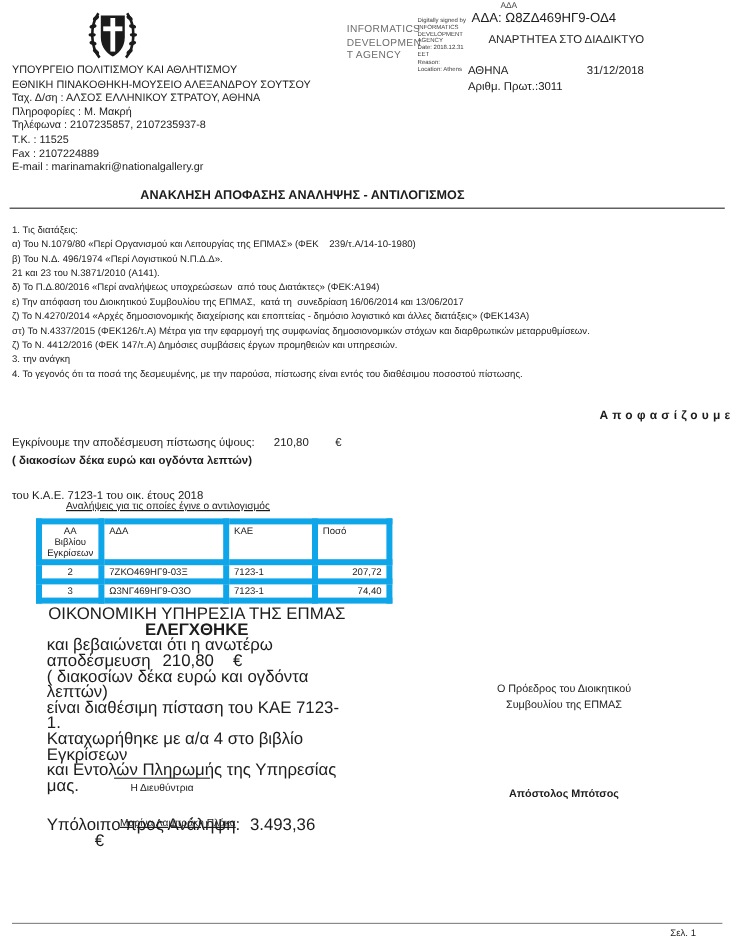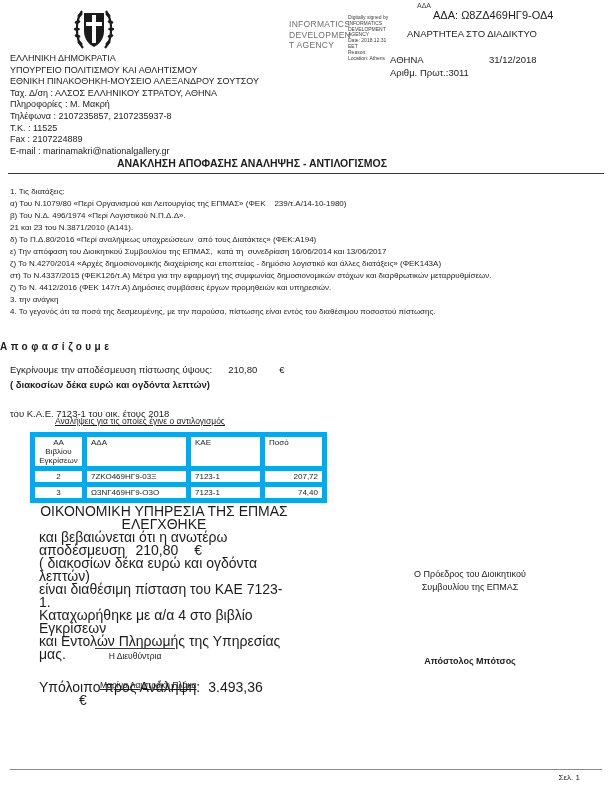--- a/index.html
+++ b/index.html
@@ -10,36 +10,36 @@
   }
   .abs { position:absolute; }
   .preline { white-space:pre-line; }
 
   
   .emblem { left:72px; top:5px; width:44px; height:48px; }
   .org-block { left:10px; top:53px; font-size:9px; line-height:11.6px; }
   .stamp-big { left:289px; top:19px; font-size:8.5px; line-height:10.5px; color:#6e6e6e; letter-spacing:.3px; }
   .stamp-small { left:348px; top:15px; width:46px; font-size:5px; line-height:5.8px; color:#3c3c3c; }
   .ada-tiny { left:417px; top:2px; font-size:7px; color:#444; }
-  .ada-line { left:393px; top:9px; font-size:11px;margin-left:40px; }
+  .ada-line { left:393px; top:9px; font-size:11px; }
   .posting { left:407px; top:28px; font-size:9.5px; }
   .city { left:390px; top:54px; font-size:9.5px; }
   .date { left:489px; top:54px; font-size:9.5px; }
   .protocol { left:390px; top:67px; font-size:9.5px; }
 
   
   .doc-title { left:0; top:157px; width:504px; text-align:center; font-weight:bold; font-size:10.5px; }
   .title-rule { left:8px; top:173px; width:596px; border-top:1px solid #3a3a3a; height:0; }
 
   
   .body-block { left:10px; top:186px; width:594px; font-size:8px; line-height:12px; }
   .body-line { white-space:pre-wrap; }
 
   
-  .decide-heading { left:0; top:341px; width:612px; text-align:left; font-weight:bold; font-size:10px; letter-spacing:3.5px; }
+  .decide-heading { left:0; top:341px; width:612px; text-align:right; font-weight:bold; font-size:10px; letter-spacing:3.5px; }
   .approve-line { left:10px; top:364px; font-size:9.5px; }
   .approve-line .amount { display:inline-block; margin-left:16px; }
   .approve-line .euro { display:inline-block; margin-left:22px; }
   .amount-words { left:10px; top:379px; font-size:9.5px; font-weight:bold; }
   .kae-line { left:10px; top:394px; font-size:9.5px;margin-top:14px; }
   .table-caption { left:55px; top:416px; font-size:8.5px; text-decoration:underline; }
 
   
   .withdrawals { left:30px; top:432px; border-collapse:collapse; font-size:8px; }
   .withdrawals th, .withdrawals td { border:5px solid #0ea5e9; padding:1px 4px; font-weight:normal; vertical-align:top; }
@@ -48,21 +48,21 @@
   .withdrawals th.c2 { width:74px; text-align:left; }
   .withdrawals th.c3 { width:62px; text-align:left; }
   .withdrawals td.c0 { text-align:center; height:13px; }
   .withdrawals td.c1 { text-align:left; }
   .withdrawals td.c2 { text-align:left; }
   .withdrawals td.c3 { text-align:right; }
 
   
   .finance { left:39px; top:505px; width:250px; font-size:14px; line-height:13px; }
   .finance .centered { text-align:center; }
-  .finance .checked { text-align:center; font-weight:normal; }
+  .finance .checked { text-align:center; font-weight:bold; }
   .finance .amount { display:inline-block; margin-left:10px; }
   .finance .euro { display:inline-block; margin-left:16px; }
   .finance .bal-amount { display:inline-block; margin-left:8px;margin-top:20px; }
   .finance .bal-euro { display:inline-block; margin-left:40px; }
 
   
   .president-title { left:385px; top:568px; width:170px; text-align:center; font-weight:normal; font-size:9px; line-height:13px; }
   .president-name { left:385px; top:656px; width:170px; text-align:center; font-weight:bold; font-size:9px; }
   .director-rule { left:95px; top:648px; width:80px; border-top:1px solid #3a3a3a; height:0; }
   .director-title { left:95px; top:651px; width:80px; text-align:center; font-size:8.5px; }
@@ -115,21 +115,20 @@
 Location: Athens</div>
 
   <div class="abs ada-tiny">ΑΔΑ</div>
   <div class="abs ada-line">ΑΔΑ: Ω8ΖΔ469ΗΓ9-ΟΔ4</div>
   <div class="abs posting">ΑΝΑΡΤΗΤΕΑ ΣΤΟ ΔΙΑΔΙΚΤΥΟ</div>
   <div class="abs city">ΑΘΗΝΑ</div>
   <div class="abs date">31/12/2018</div>
   <div class="abs protocol">Αριθμ. Πρωτ.:3011</div>
 
   <div class="abs org-block">
-    <div>ΕΛΛΗΝΙΚΗ ΔΗΜΟΚΡΑΤΙΑ</div>
     <div>ΥΠΟΥΡΓΕΙΟ  ΠΟΛΙΤΙΣΜΟΥ ΚΑΙ ΑΘΛΗΤΙΣΜΟΥ</div>
     <div>ΕΘΝΙΚΗ ΠΙΝΑΚΟΘΗΚΗ-ΜΟΥΣΕΙΟ ΑΛΕΞΑΝΔΡΟΥ ΣΟΥΤΣΟΥ</div>
     <div>Ταχ. Δ/ση : ΑΛΣΟΣ ΕΛΛΗΝΙΚΟΥ ΣΤΡΑΤΟΥ, ΑΘΗΝΑ</div>
     <div>Πληροφορίες : Μ. Μακρή</div>
     <div>Τηλέφωνα : 2107235857, 2107235937-8</div>
     <div>Τ.Κ. : 11525</div>
     <div>Fax : 2107224889</div>
     <div>E-mail : marinamakri@nationalgallery.gr</div>
   </div>
 

